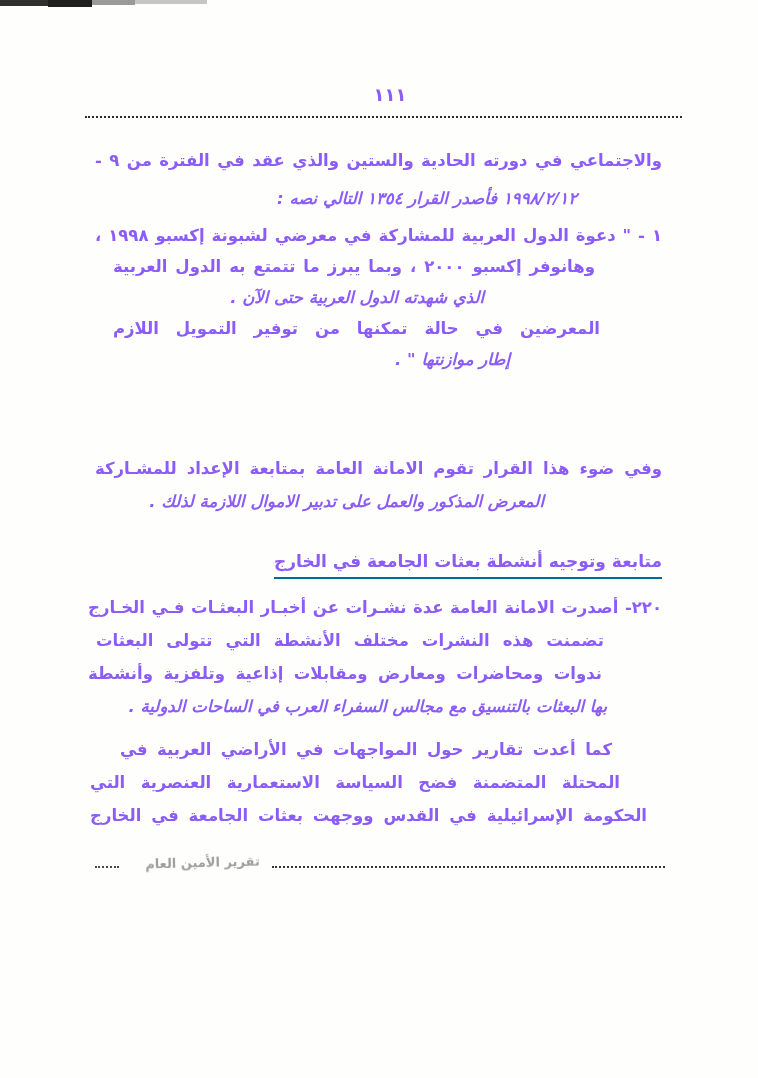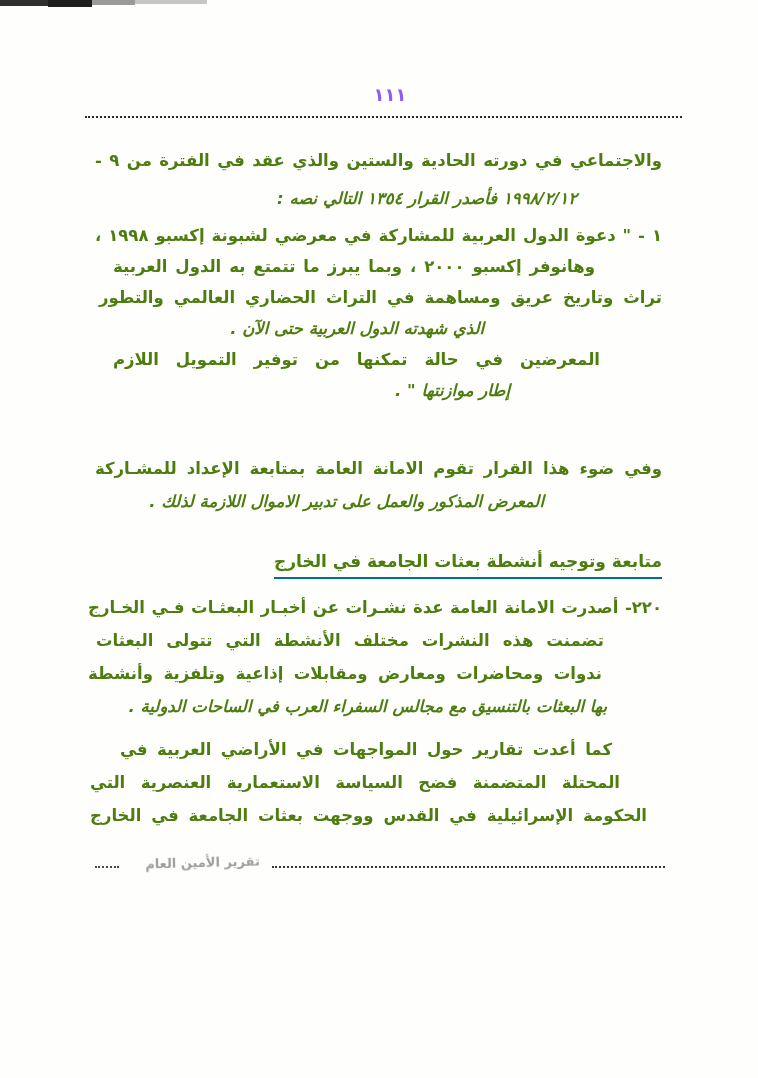--- a/index.html
+++ b/index.html
@@ -23,21 +23,21 @@
     text-align:center; font-size:18px; font-weight:700;
     letter-spacing:9px; color:#8b5cf6;
   }
   .toprule {
     position:absolute; top:116px; left:85px; width:597px; height:0;
     border-top:2px dotted #2c2c2c;
   }
 
   .blk {
     position:absolute; left:95px; width:567px;
-    direction:rtl; font-size:16.5px; font-weight:700; color:#4d7c0f;
+    direction:rtl; font-size:16.5px; font-weight:700; color:#8b5cf6;
   }
   .ln { overflow:hidden; }
   .lh38 .ln { line-height:38px; height:38px; }
   .lh31 .ln { line-height:31px; height:31px; }
   .lh33 .ln { line-height:33px; height:33px; }
   .jf { text-align:justify; text-align-last:justify; }
   .rt { text-align:right;font-style:italic; }
 
   
   .p1   { top:142px; }
@@ -93,21 +93,20 @@
   <div class="toprule"></div>
 
   <div class="blk p1 lh38">
     <div class="ln jf l1">والاجتماعي في دورته الحادية والستين والذي عقد في الفترة من ٩ -</div>
     <div class="ln rt l2">١٩٩٨/٢/١٢ فأصدر القرار ١٣٥٤ التالي نصه :</div>
   </div>
 
   <div class="blk items lh31">
     <div class="ln jf">١ - " دعوة الدول العربية للمشاركة في معرضي لشبونة إكسبو ١٩٩٨ ،</div>
     <div class="ln jf i1l2">وهانوفر إكسبو ٢٠٠٠ ، وبما يبرز ما تتمتع به الدول العربية من</div>
-    <div class="ln jf i1l3">تراث وتاريخ عريق ومساهمة في التراث الحضاري العالمي والتطور</div>
     <div class="ln rt i1l4">الذي شهدته الدول العربية حتى الآن .</div>
     <div class="ln jf i2l2">المعرضين في حالة تمكنها من توفير التمويل اللازم لمشاركتها خارج</div>
     <div class="ln rt i2l3">إطار موازنتها " .</div>
   </div>
 
   <div class="blk p3 lh33">
     <div class="ln jf l1">وفي ضوء هذا القرار تقوم الامانة العامة بمتابعة الإعداد للمشـاركة فـي</div>
     <div class="ln rt l2">المعرض المذكور والعمل على تدبير الاموال اللازمة لذلك .</div>
   </div>
 

